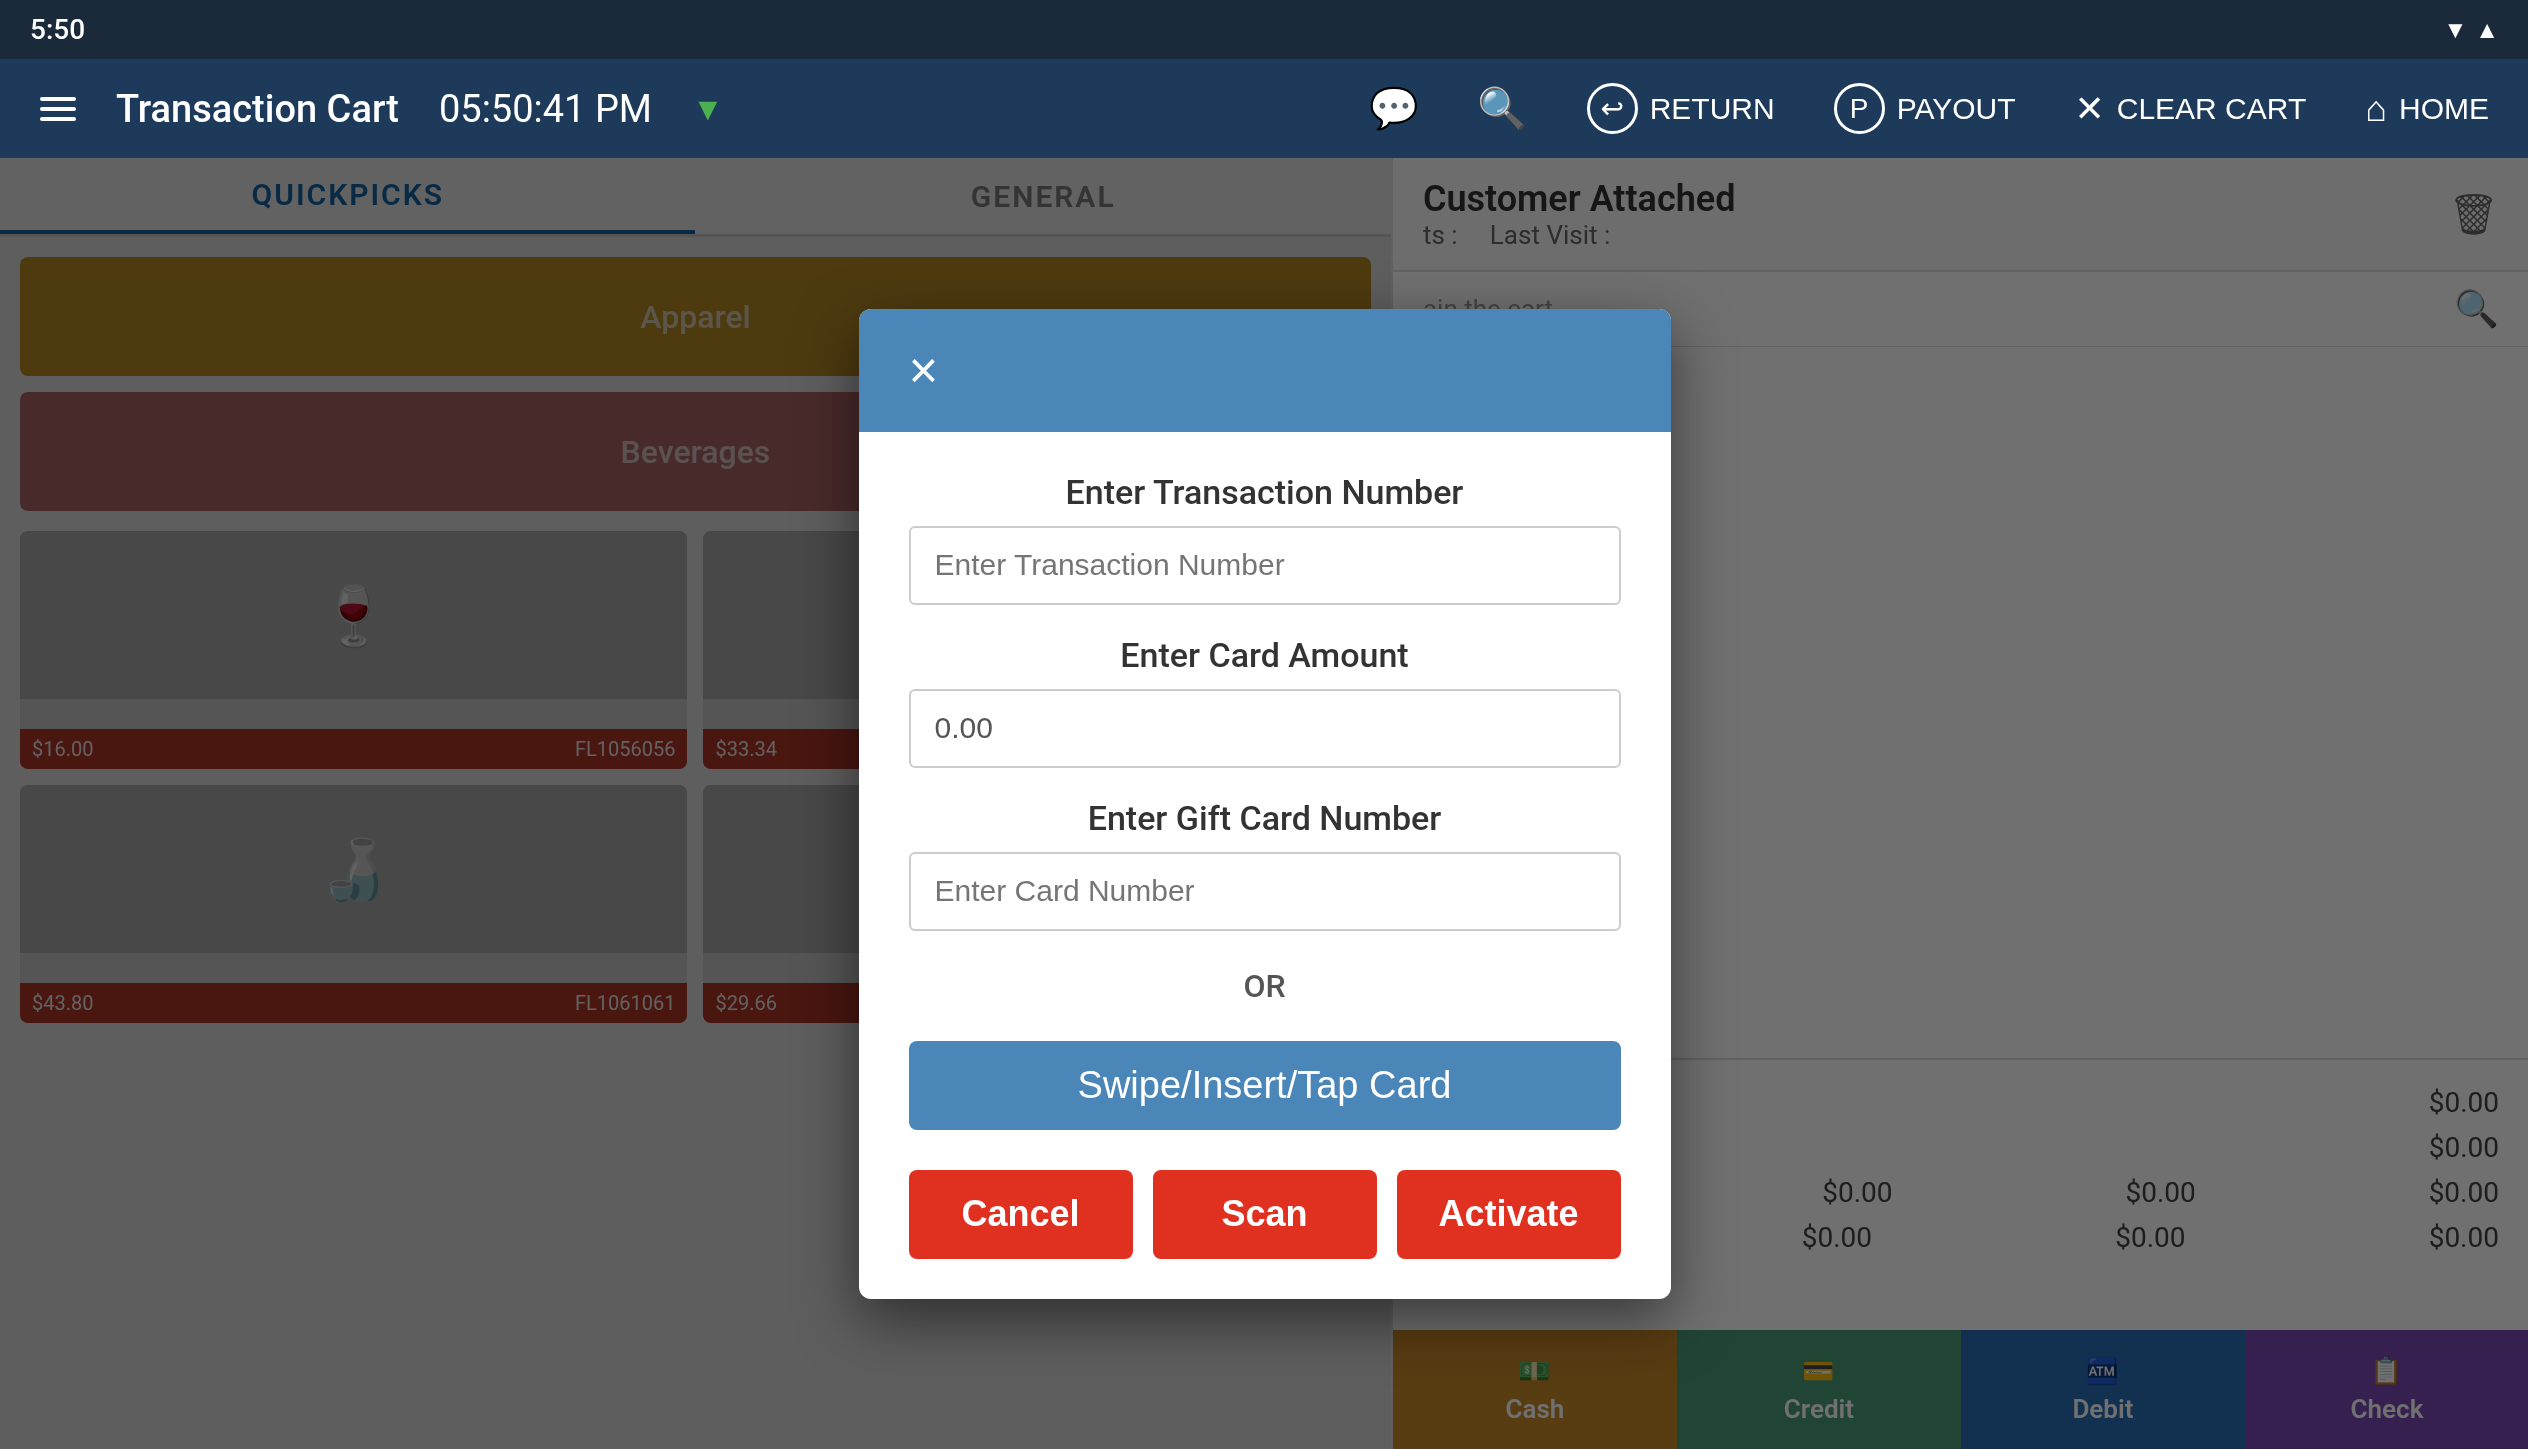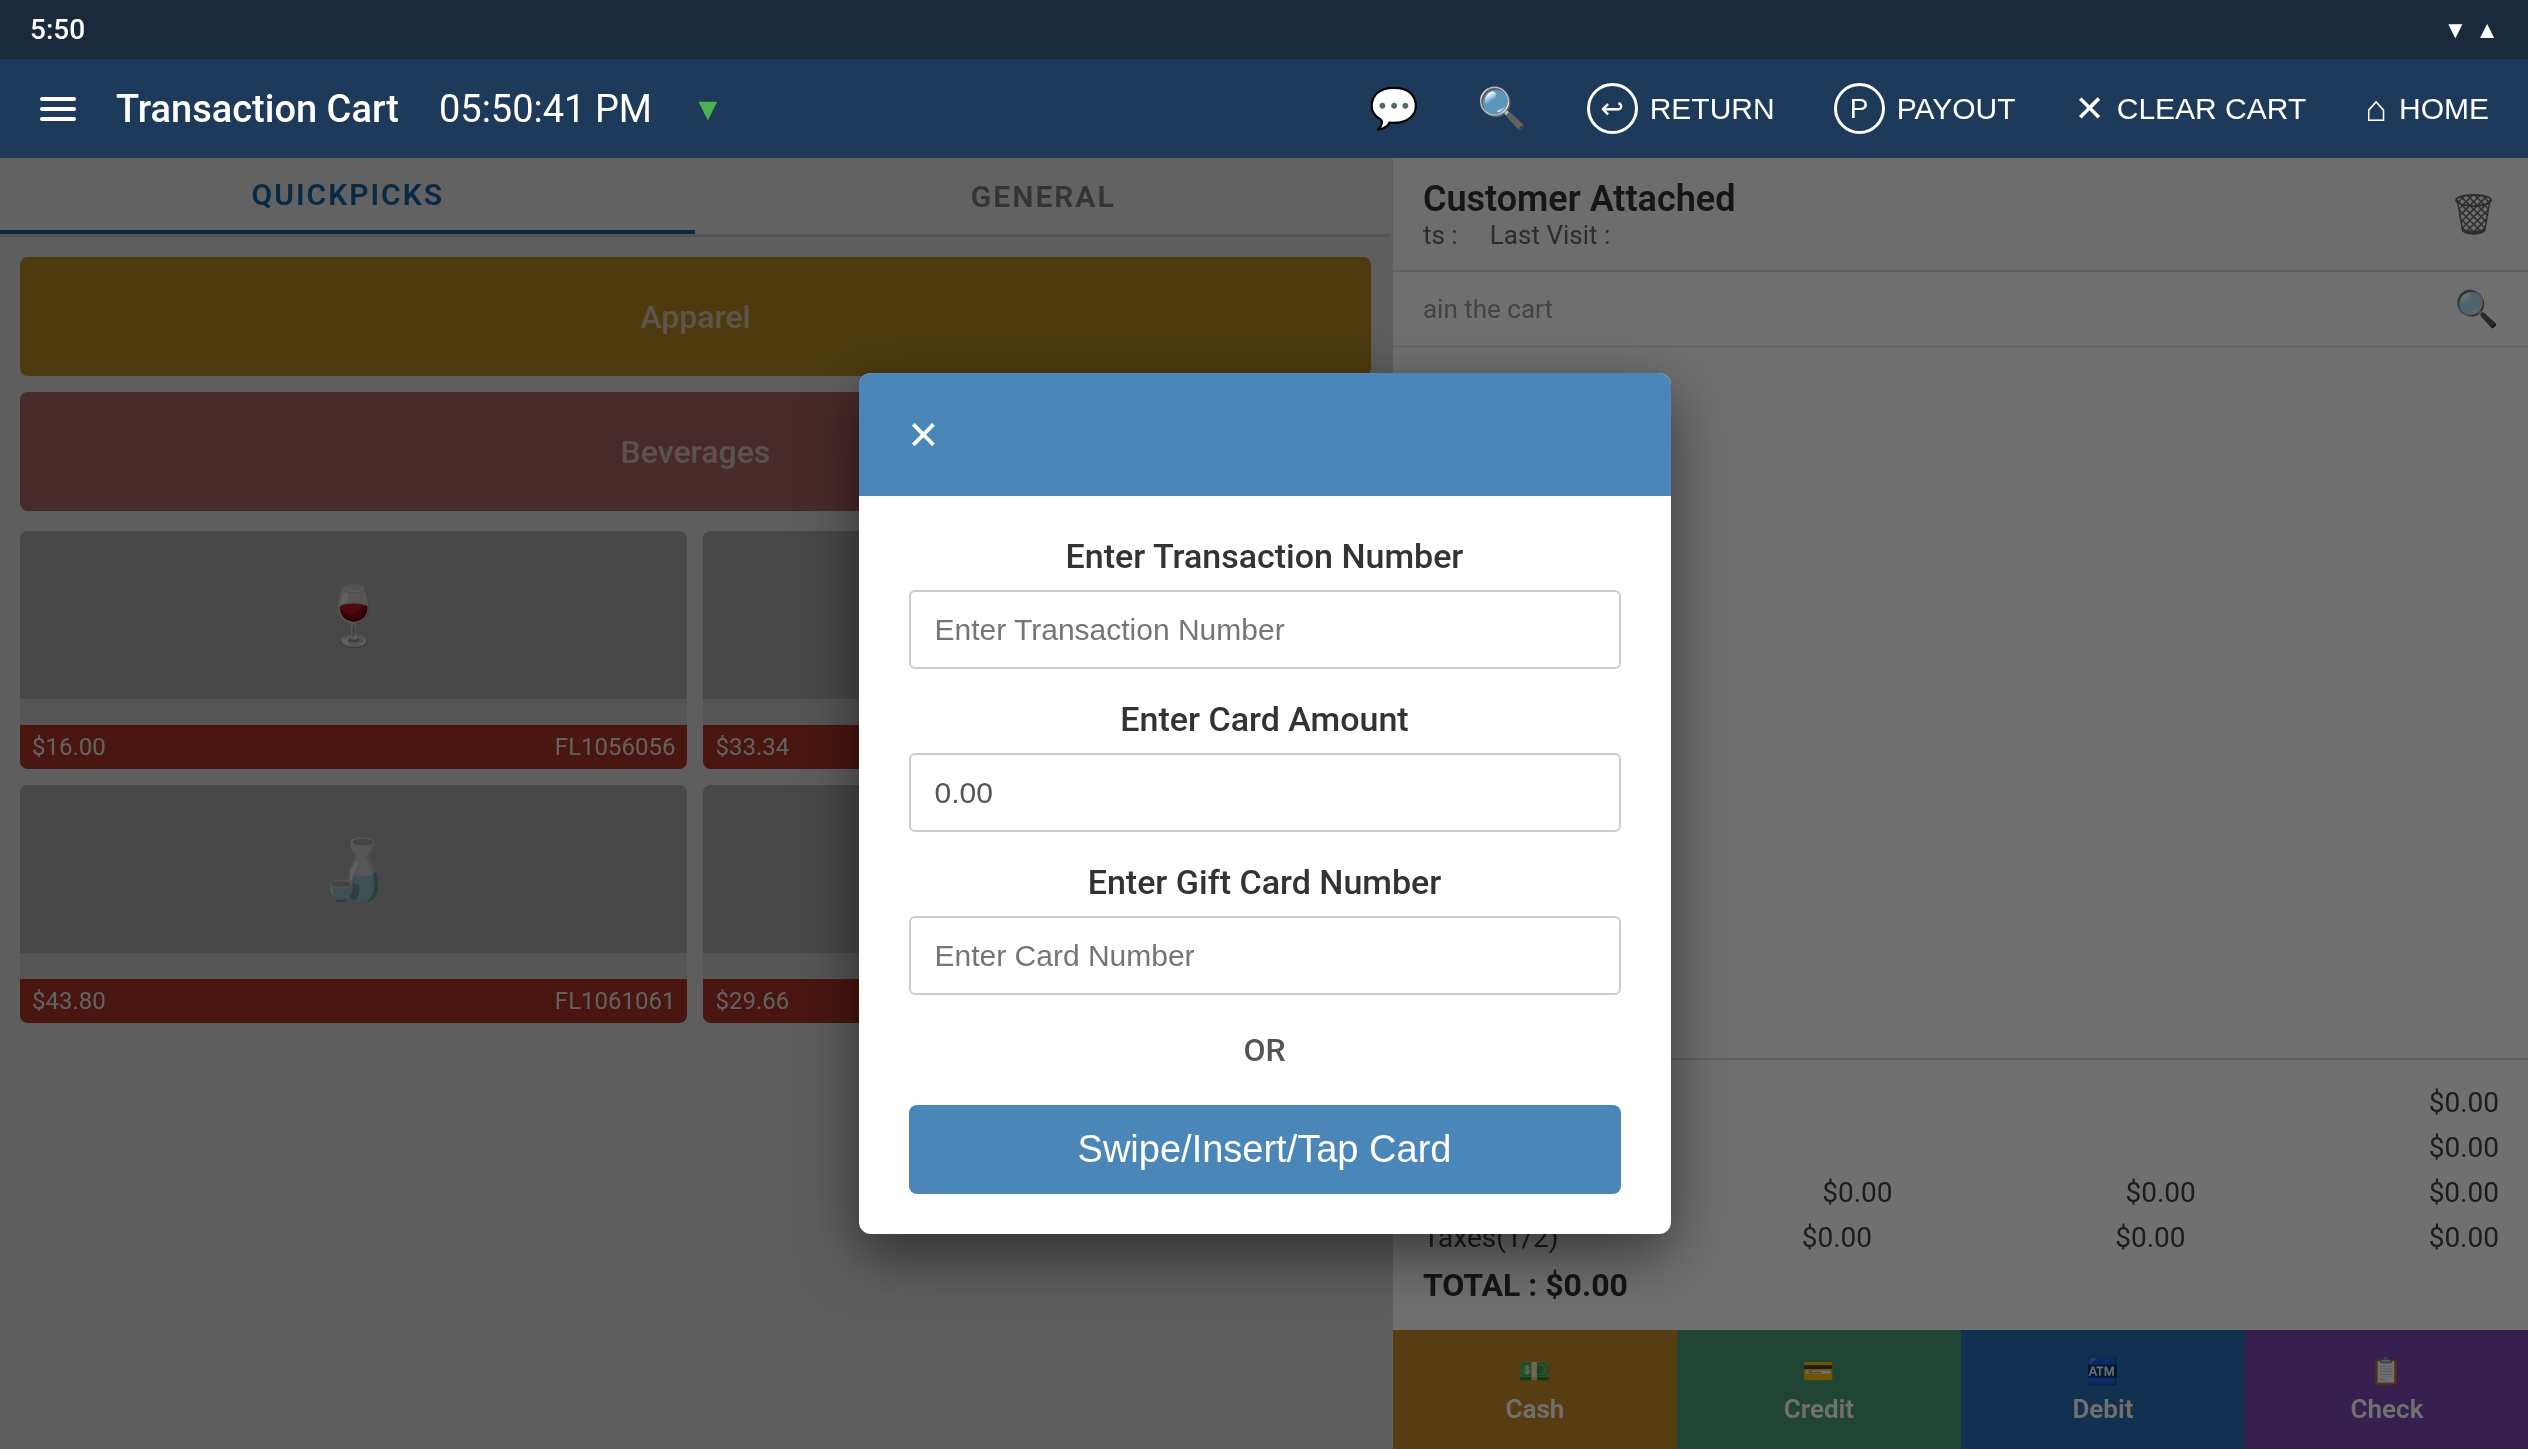--- a/index.html
+++ b/index.html
@@ -151,21 +151,21 @@
       font-size: 59px;
     }
     .product-label {
       position: absolute;
       bottom: 0;
       left: 0;
       right: 0;
       background: #c0392b;
       color: white;
       padding: 8px 12px;
-      font-size: 24px;
+      font-size: 20px;
       display: flex;
       justify-content: space-between;
     }
 
     
     .right-panel {
       width: 45%;
       height: 100%;
       background: white;
       display: flex;
@@ -525,17 +525,28 @@
         </div>
         <div class="field-group">
           <label class="field-label">Enter Gift Card Number</label>
           <input class="field-input" type="text" placeholder="Enter Card Number" style="">
         </div>
         <div class="or-divider">OR</div>
         <button class="swipe-btn">
           <span>Swipe/Insert/Tap Card</span>
         </button>
       </div>
+      <div class="dialog-actions">
+        <button class="action-btn btn-cancel">
+          <span>Cancel</span>
+        </button>
+        <button class="action-btn btn-scan">
+          <span>Scan</span>
+        </button>
+        <button class="action-btn btn-activate">
+          <span>Activate</span>
+        </button>
+      </div>
     </div>
   </div>
 
 </div>
 
 
 </body></html>

